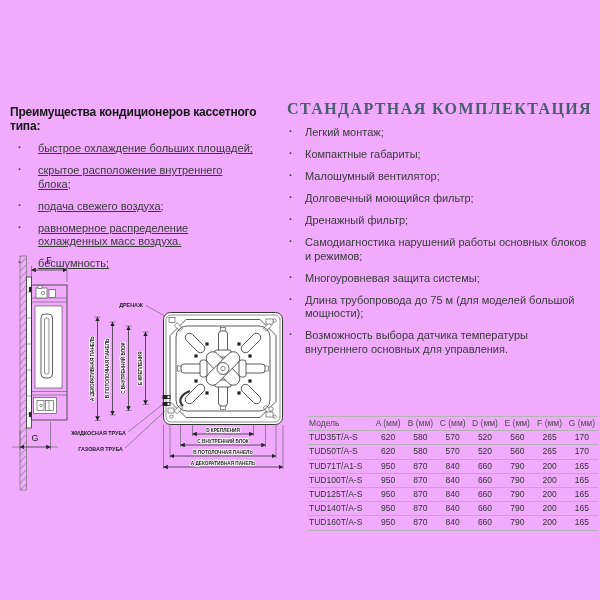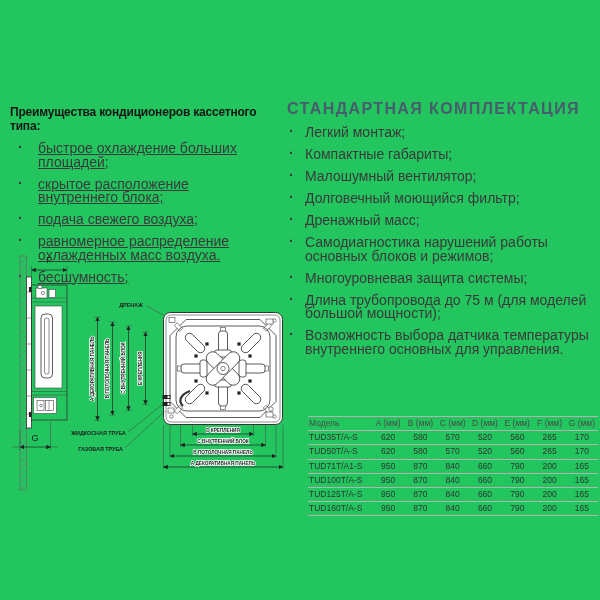--- a/index.html
+++ b/index.html
@@ -1,27 +1,27 @@
 <!DOCTYPE html>
 <html><head>
 <meta charset="utf-8">
 <style>
   html,body{margin:0;padding:0;background:#fff;}
-  #page{position:relative;width:600px;height:600px;background:#22c55e;overflow:hidden;
+  #page{position:relative;width:600px;height:600px;background:#f0abfc;overflow:hidden;
         font-family:"Liberation Sans",sans-serif;color:#333;}
   
   .advantages{position:absolute;left:10px;top:105px;width:272px;}
   .advantages .title{font-size:12px;font-weight:bold;color:#151515;margin:0 0 9px 0;letter-spacing:-0.2px;}
   ul.blist{list-style:none;margin:0;padding:0;}
-  ul.blist li{position:relative;font-size:14px;line-height:13.5px;color:#3a3a3a;margin-bottom:8.5px;}
+  ul.blist li{position:relative;font-size:11px;line-height:13.5px;color:#3a3a3a;margin-bottom:8.5px;}
   .advantages li{padding-left:28px;width:215px;text-decoration:underline;}
   .advantages li::before{content:"·";position:absolute;left:8px;top:-1px;font-weight:bold;color:#3a3a3a;}
   
   .package{position:absolute;left:287px;top:100px;width:302px;}
-  .package .title{font-size:16px;font-weight:bold;color:#485c6e;letter-spacing:1.4px;margin:0 0 8px 0;white-space:nowrap;}
+  .package .title{font-size:16px;font-weight:bold;color:#485c6e;letter-spacing:1.4px;margin:0 0 8px 0;white-space:nowrap;font-family:Liberation Serif, serif;}
   .package li{padding-left:18px;width:285px;}
   .package li::before{content:"·";position:absolute;left:2px;top:-1px;font-weight:bold;color:#3a3a3a;}
   
   .spec-table{position:absolute;left:308px;top:371px;width:290px;margin-top:45px;}
   table{border-collapse:collapse;width:100%;table-layout:fixed;font-size:8.5px;color:#333;}
   th,td{border-bottom:1px solid #b3b3b3;padding:1px 0 2px 0;text-align:center;font-weight:normal;
         white-space:nowrap;overflow:hidden;height:10.2px;}
   thead th{border-top:1px solid #b3b3b3;color:#4a4a4a;}
   .col-model{width:64px;}
   th:first-child,td:first-child{text-align:left;padding-left:1px;}
@@ -54,21 +54,21 @@
     </ul>
   </div>
 
   <div class="package">
     <p class="title">СТАНДАРТНАЯ КОМПЛЕКТАЦИЯ</p>
     <ul class="blist">
       <li>Легкий монтаж;</li>
       <li>Компактные габариты;</li>
       <li>Малошумный вентилятор;</li>
       <li>Долговечный моющийся фильтр;</li>
-      <li>Дренажный масс;</li>
+      <li>Дренажный фильтр;</li>
       <li>Самодиагностика нарушений работы основных блоков и режимов;</li>
       <li>Многоуровневая защита системы;</li>
       <li>Длина трубопровода до 75 м (для моделей большой мощности);</li>
       <li>Возможность выбора датчика температуры внутреннего основных для управления.</li>
     </ul>
   </div>
 
   <svg class="diagram" viewBox="0 0 310 250">
     <defs>
       <pattern id="hatch" width="5" height="5" patternUnits="userSpaceOnUse" patternTransform="rotate(45)">
@@ -344,20 +344,30 @@
           <td>TUD125T/A-S</td>
           <td>950</td>
             <td>870</td>
           <td>840</td>
             <td>660</td>
           <td>790</td>
             <td>200</td>
           <td>165</td>
         </tr>
         <tr>
+          <td>TUD140T/A-S</td>
+          <td>950</td>
+            <td>870</td>
+          <td>840</td>
+            <td>660</td>
+          <td>790</td>
+            <td>200</td>
+          <td>165</td>
+        </tr>
+        <tr>
           <td>TUD160T/A-S</td>
           <td>950</td>
             <td>870</td>
           <td>840</td>
             <td>660</td>
           <td>790</td>
             <td>200</td>
           <td>165</td>
         </tr>
       </tbody>

